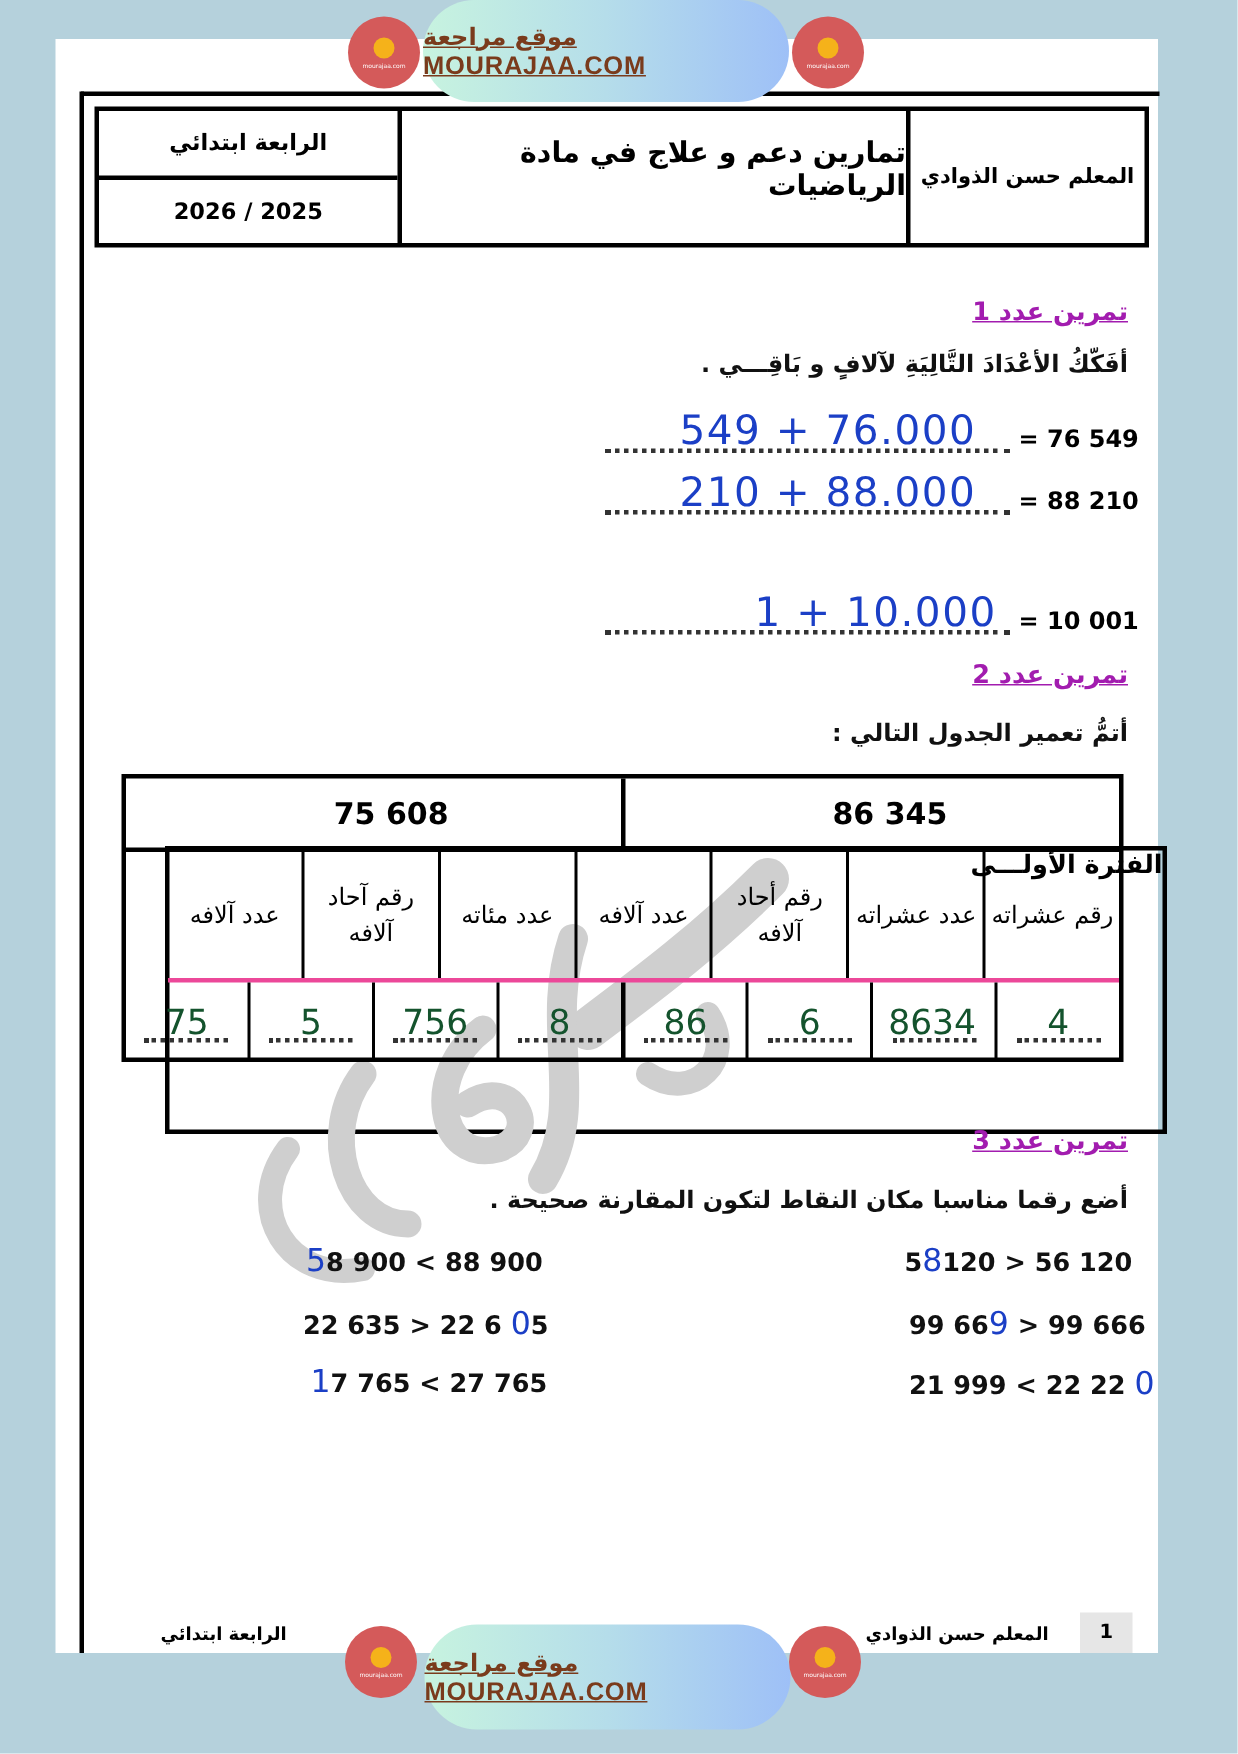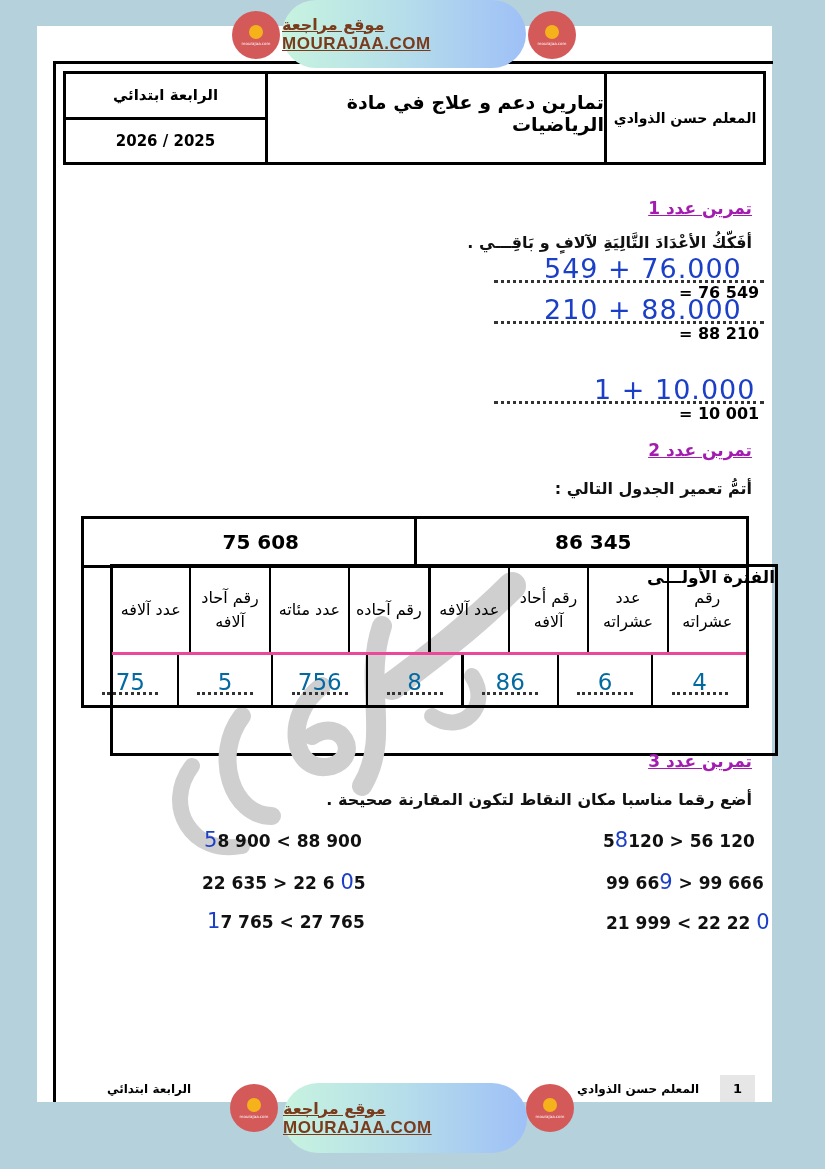--- a/index.html
+++ b/index.html
@@ -27,21 +27,21 @@
   .hdr .c-mid .t1 { font-size:19px; font-weight:bold; margin-bottom:10px; }
   .hdr .c-mid .t2 { font-size:17px; font-weight:bold; }
   .hdr .c-right { flex:1; display:flex; align-items:center; justify-content:center; font-weight:bold; font-size:14px; direction:rtl; }
 
   .ex-title {
     position:absolute; right:20px; color:#a21caf; font-weight:bold; font-size:17px;
     text-decoration:underline; direction:rtl;
   }
   .ex-instr { position:absolute; right:20px; font-weight:bold; font-size:16px; direction:rtl; color:#111; }
 
-  .decomp-row { position:absolute; right:8px; height:30px; display:flex; align-items:flex-end;flex-direction:column; }
+  .decomp-row { position:absolute; right:8px; height:30px; display:flex; align-items:flex-end; }
   .decomp-row .dots {
     width:270px; height:22px; border-bottom:3px dotted #333; position:relative;
     font-family:"DejaVu Sans", sans-serif;
   }
   .decomp-row .hand {
     position:absolute; left:50px; bottom:-4px; font-size:27px; color:#1b3fc6;
     font-family:"DejaVu Sans", sans-serif; letter-spacing:1px; white-space:nowrap;
   }
   .decomp-row .eq { font-weight:bold; font-size:16px; margin-left:6px; width:85px; white-space:nowrap; }
 
@@ -53,21 +53,21 @@
   .t2 .top { display:flex; height:46px; border-bottom:3px solid #000; }
   .t2 .top div { flex:1; display:flex; align-items:center; justify-content:center; font-weight:bold; font-size:20px;padding-left:24px; }
   .t2 .top div:first-child { border-right:3px solid #000; }
   .t2 .mid, .t2 .bot { display:flex; }
   .t2 .mid { height:84px; border-bottom:3px solid #ec4899;margin-left:28px; }
   .t2 .bot { height:53px; }
   .t2 .cell { flex:1; border-right:2px solid #000; display:flex; align-items:center; justify-content:center; text-align:center; direction:rtl; font-size:16px; line-height:24px; }
   .t2 .cell:last-child { border-right:none; }
   .t2 .cell.mark { border-right:3px solid #000; }
   .t2 .ans { position:relative; width:56px; height:24px; border-bottom:3px dotted #333; }
-  .t2 .ans span { position:absolute; left:0; right:0; bottom:-2px; text-align:center; color:#0369a1; font-size:23px; font-family:"DejaVu Sans", sans-serif; }
+  .t2 .ans span { position:absolute; left:0; right:0; bottom:-2px; text-align:center; color:#14532d; font-size:23px; font-family:"DejaVu Sans", sans-serif; }
 
   .cmp { position:absolute; font-weight:bold; font-size:17px; white-space:nowrap; color:#111; }
   .cmp .h { color:#1b3fc6; font-weight:normal; font-size:21px; }
 
   .watermark {
     position:absolute; left:95px; top:540px; width:420px; height:300px; pointer-events:none;
   }
 
   .footer-l { position:absolute; left:70px; top:1056px; font-size:12px; font-weight:bold; direction:rtl; }
   .footer-r { position:absolute; left:540px; top:1056px; font-size:12px; font-weight:bold; direction:rtl; }
@@ -145,21 +145,20 @@
 
   <div class="t2">
     <div class="top">
       <div>75 608</div>
       <div>86 345</div>
     </div>
     <div class="mid">
       <div class="cell">عدد آلافه</div>
       <div class="cell">رقم آحاد آلافه</div>
       <div class="cell">عدد مئاته</div>
-      <div class="cell mark">رقم آحاده</div>
       <div class="cell">عدد آلافه</div>
       <div class="cell">رقم أحاد آلافه</div>
       <div class="cell">عدد عشراته</div>
       <div class="cell">رقم عشراته</div>
     </div>
     <div class="bot">
       <div class="cell">
           <div class="ans">
             <span>75</span>
           </div>
@@ -180,20 +179,25 @@
           </div>
         </div>
       <div class="cell">
           <div class="ans">
             <span>86</span>
           </div>
         </div>
       <div class="cell">
           <div class="ans">
             <span>6</span>
+          </div>
+        </div>
+      <div class="cell">
+          <div class="ans">
+            <span>8634</span>
           </div>
         </div>
       <div class="cell">
           <div class="ans">
             <span>4</span>
           </div>
         </div>
     </div>
   </div>
 

